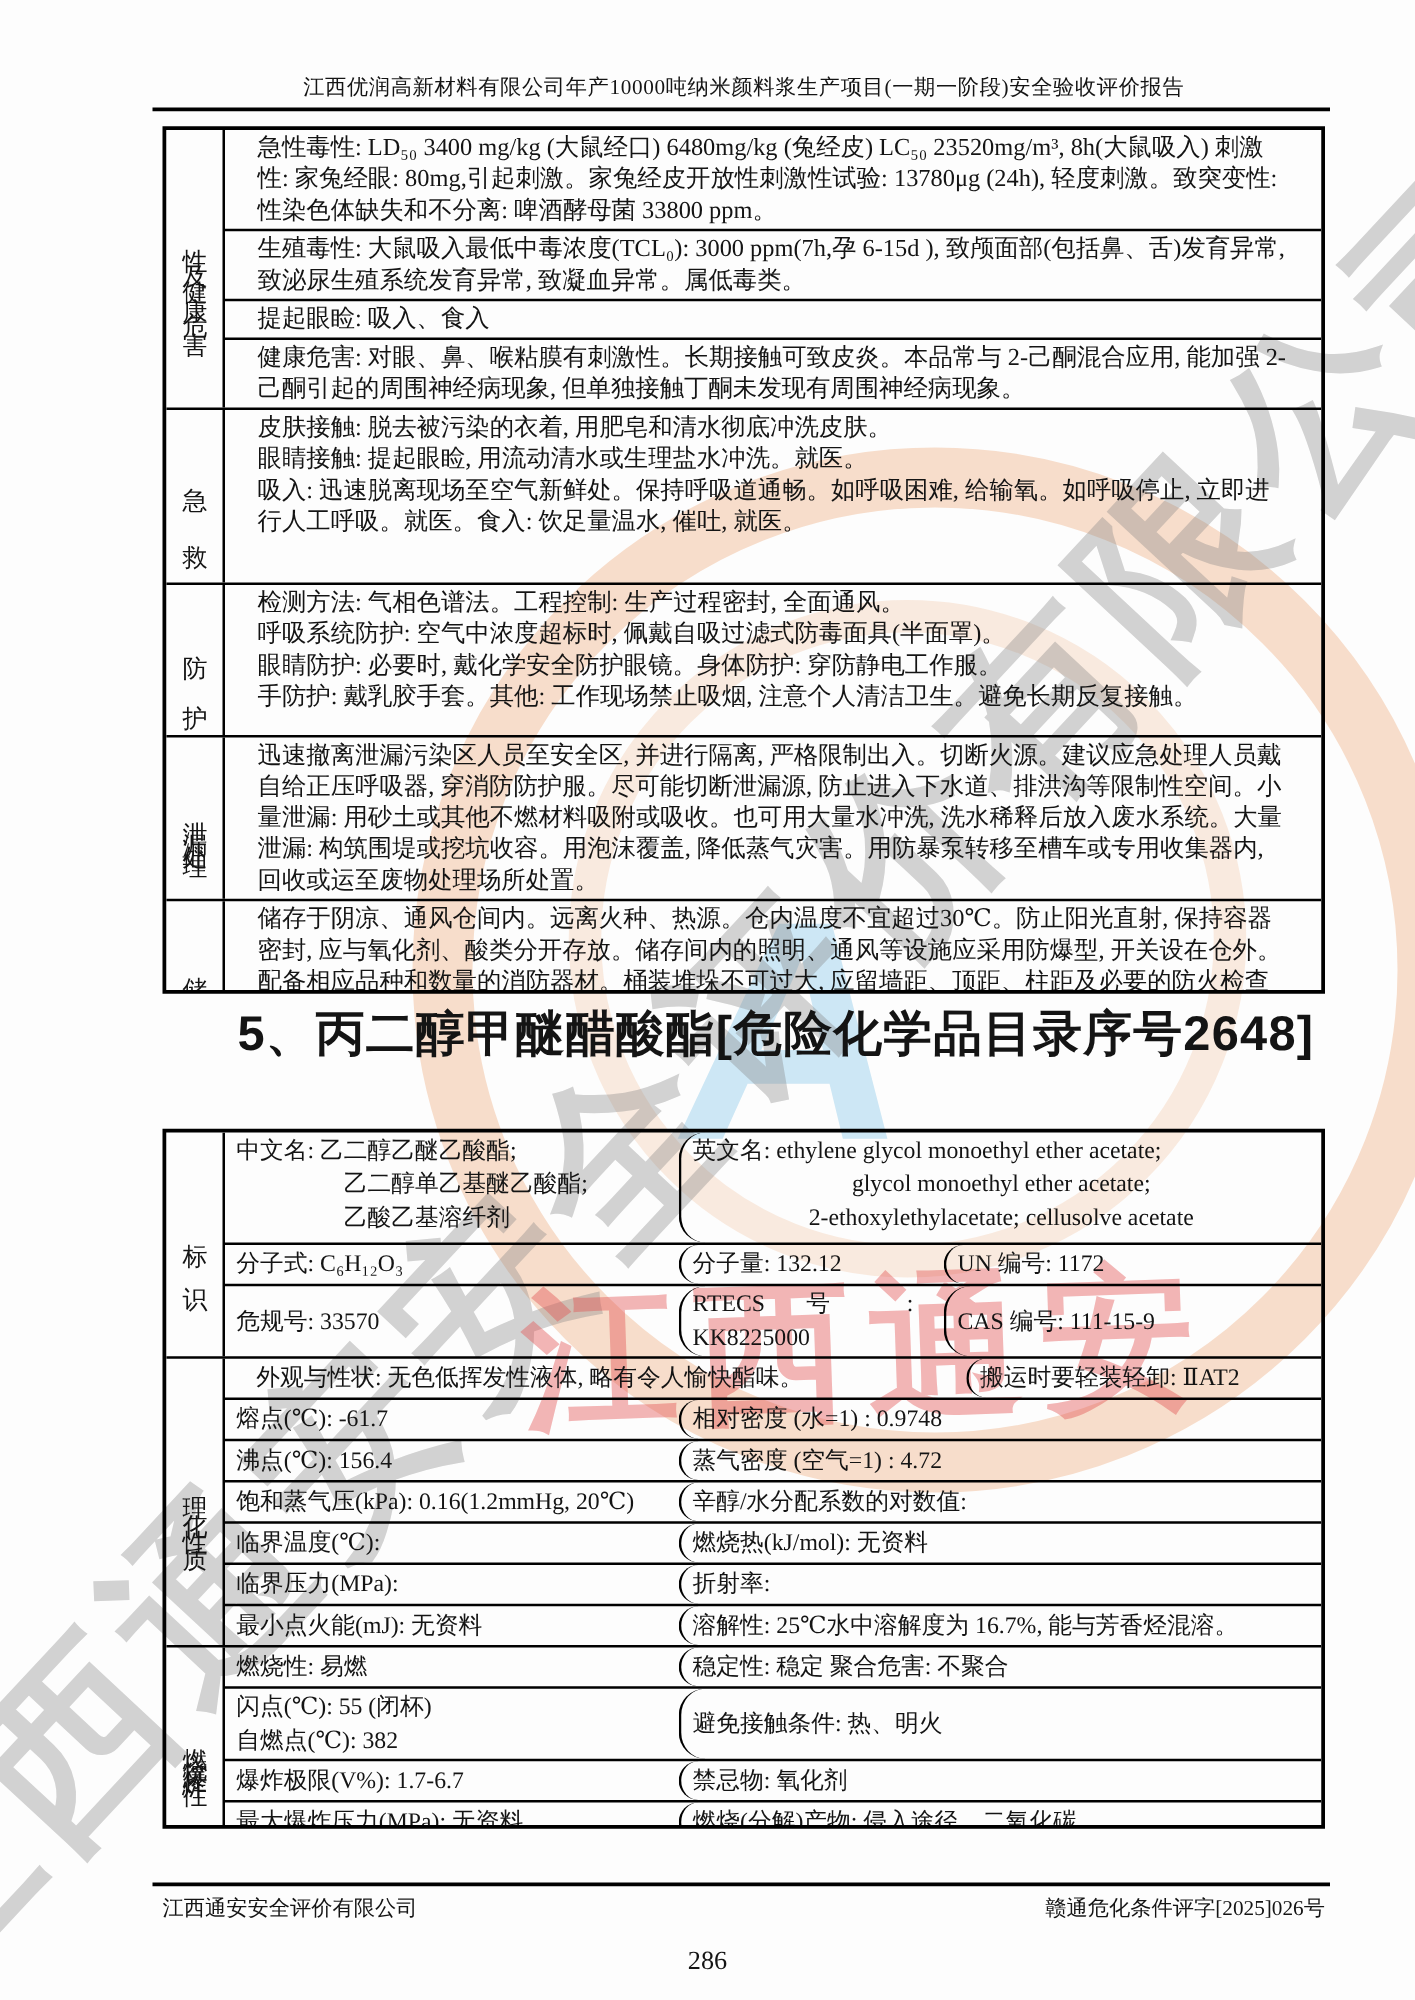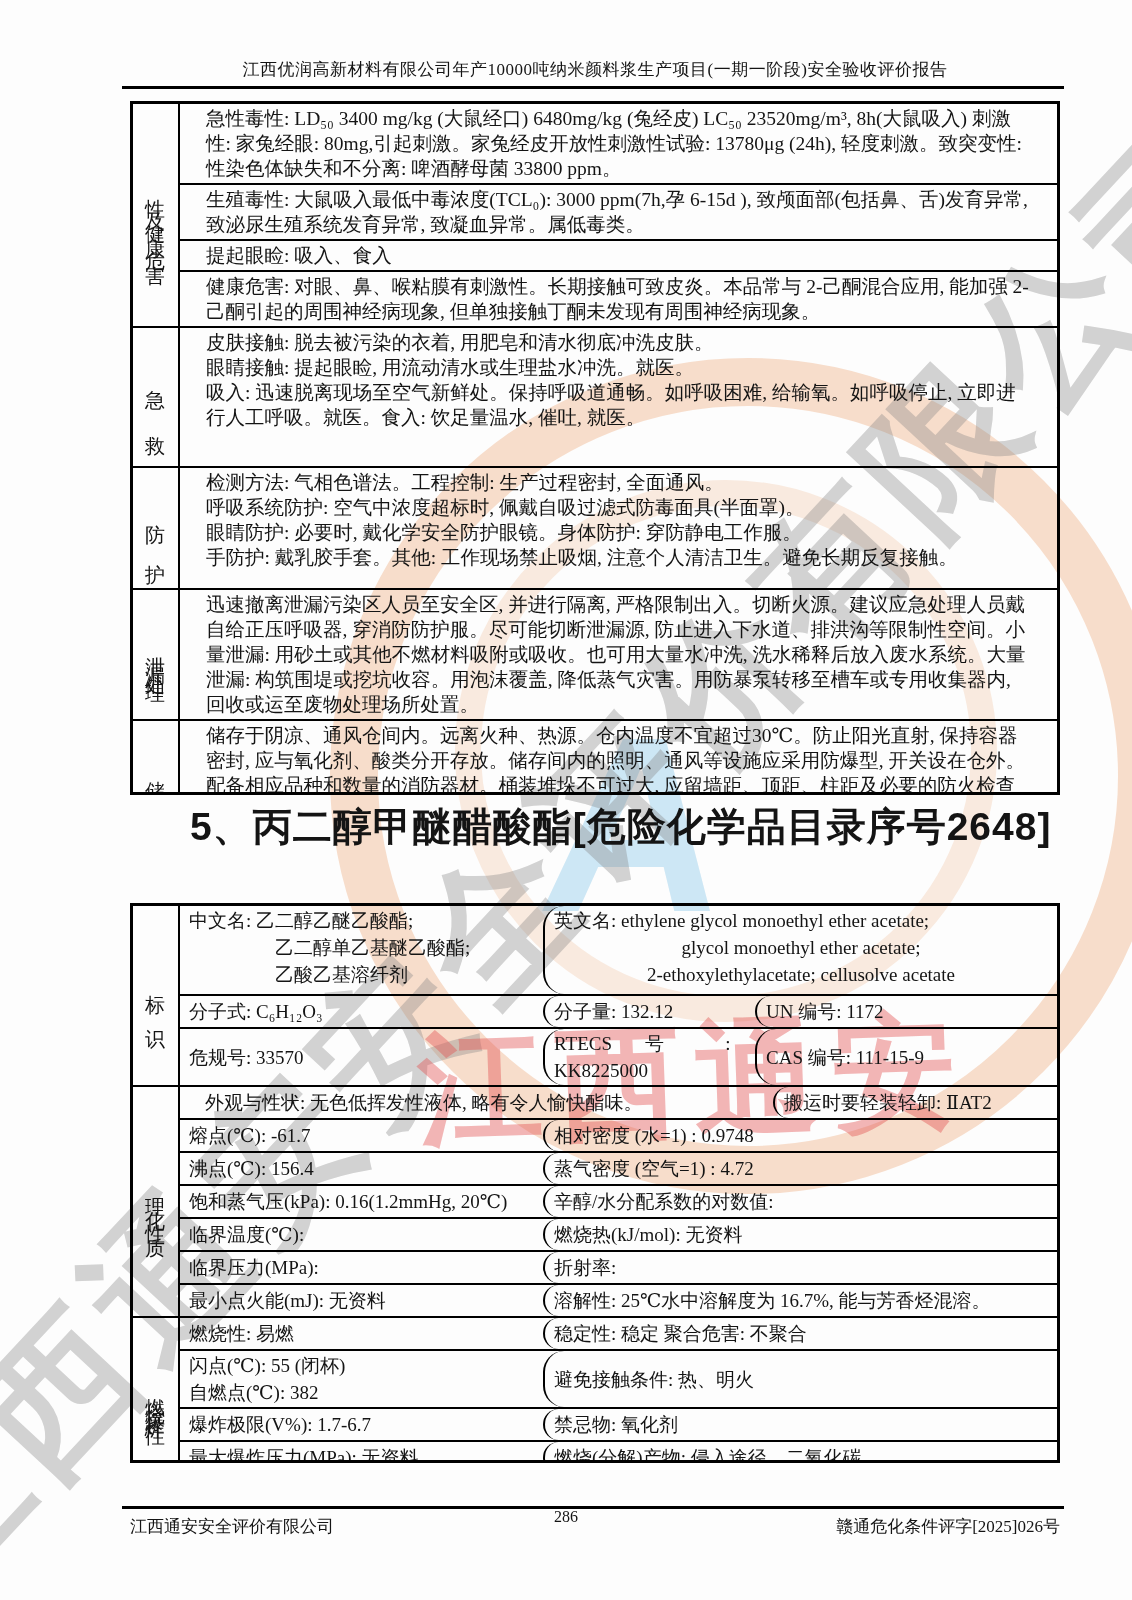--- a/index.html
+++ b/index.html
@@ -39,21 +39,21 @@
     color:rgba(226,82,82,0.42);letter-spacing:14px;
     transform:rotate(-2deg);
     font-family:"DejaVu Sans","Liberation Sans",sans-serif;
   }
   
   .hdr{
     position:absolute;z-index:1;top:58px;left:130px;width:930px;
     text-align:center;font-size:17px;letter-spacing:0.5px;
   }
   .hdr-rule{position:absolute;z-index:1;top:86px;left:122px;width:942px;height:3px;background:#000;}
-  .page-num{position:absolute;z-index:1;top:1508px;left:0;width:1132px;text-align:center;font-size:16px;}
+  .page-num{position:absolute;z-index:1;top:1556px;left:0;width:1132px;text-align:center;font-size:21px;}
   .ftr-rule{position:absolute;z-index:1;top:1506px;left:122px;width:942px;height:3px;background:#000;}
   .ftr{position:absolute;z-index:1;top:1515px;left:130px;width:930px;font-size:17px;display:flex;justify-content:space-between;}
   
   .tbl{
     position:absolute;z-index:1;left:130px;width:930px;
     border:3px solid #000;box-sizing:border-box;background:transparent;
     font-size:19.5px;line-height:25px;
   }
   .t1{top:101px;max-height:694px;overflow:hidden;}
   .t2{top:903px;max-height:560px;overflow:hidden;font-size:19px;line-height:27px;}

